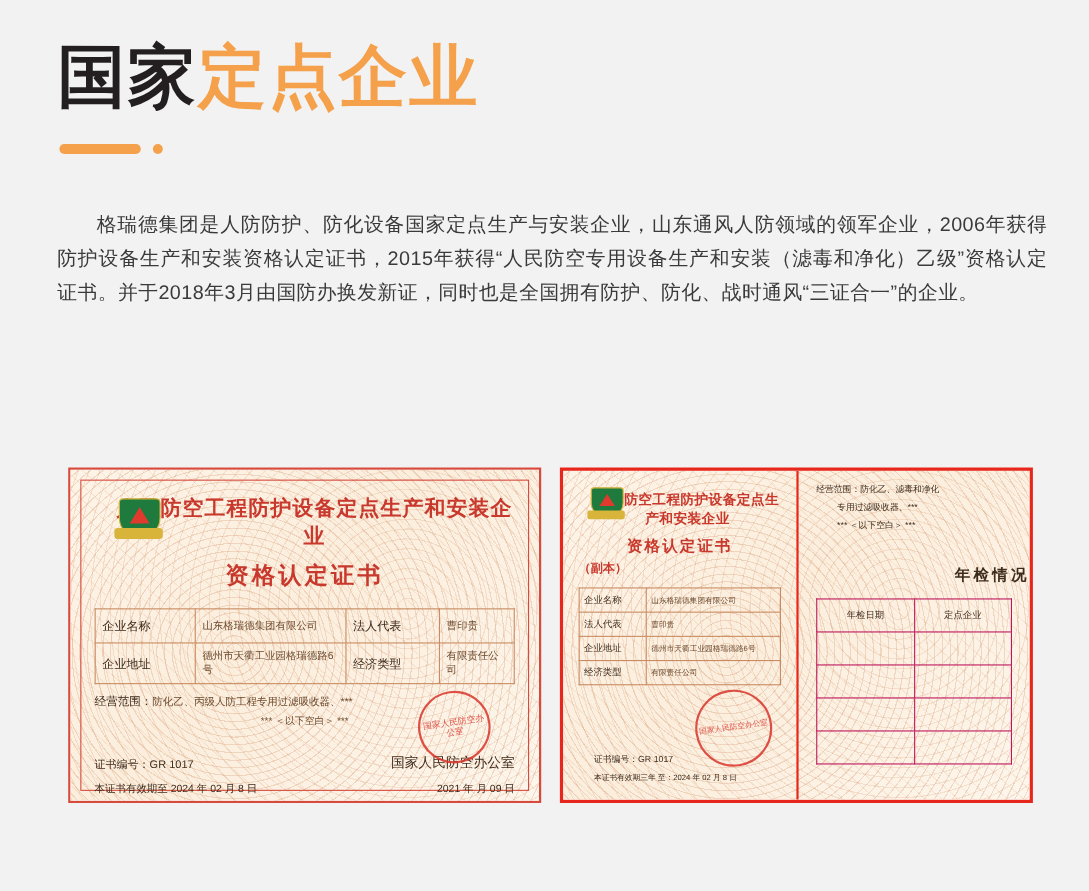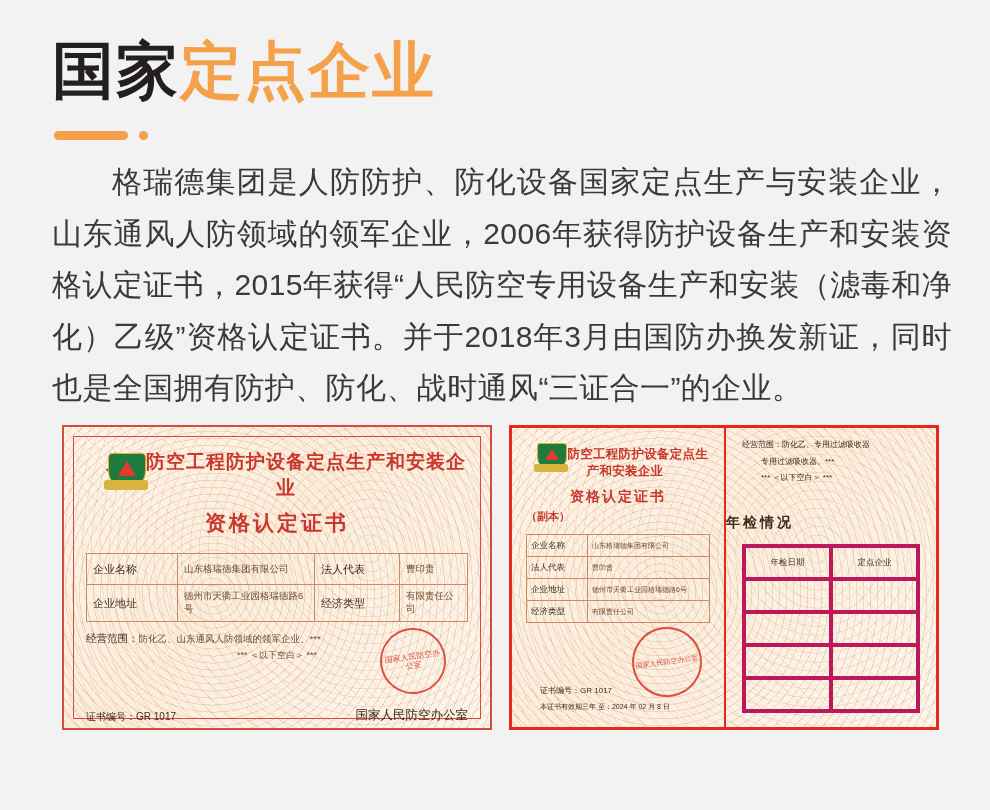--- a/index.html
+++ b/index.html
@@ -45,24 +45,24 @@
   }
   .deco .dot{
     width:9px;height:9px;
     background:#f5a14b;
     border-radius:50%;
     display:block;
     margin-left:11px;
   }
   
   .para{
-    margin-top:14px;
+    margin-top:47px;
     margin-left:2px;
     width:900px;
-    font-size:30px;
+    font-size:18px;
     line-height:1.72;
     color:#3a3a3a;
     text-align:justify;
     text-indent:2em;
     letter-spacing:0.4px;
   }
   
   .certs{
     position:absolute;
     left:62px;
@@ -224,30 +224,30 @@
   .c2-table td.val{font-size:7px;}
   .c2-footer{position:absolute;left:14px;right:14px;bottom:3px;font-size:8px;color:#3d2b1c;}
   .c2-footer .valid{margin-top:6px;font-size:7px;}
   .stamp2{right:8px;bottom:18px;width:66px;height:66px;font-size:7px;}
   .c2r-scope{
     position:absolute;left:16px;right:12px;top:10px;
     font-size:8px;color:#3d2b1c;line-height:1.7;
   }
   .c2r-scope .blank{display:block;margin-top:3px;margin-left:19px;}
   .c2r-title{
-    text-align:left;font-size:14px;font-weight:bold;color:#3d2b1c;
+    text-align:right;font-size:14px;font-weight:bold;color:#3d2b1c;
     position:absolute;left:0;right:0;top:86px;letter-spacing:3px;
   }
   .c2r-table{
     position:absolute;left:16px;right:16px;top:116px;
     border-collapse:collapse;width:calc(100% - 32px);
     font-size:8.5px;color:#3d2b1c;
   }
   .c2r-table td,.c2r-table th{
-    border:4px solid #be185d;height:27px;text-align:center;font-weight:normal;
+    border:1px solid #be185d;height:27px;text-align:center;font-weight:normal;
   }
 </style>
 </head>
 <body>
 
 <div class="page">
 
   <div class="title-wrap">
     <span class="title">
       <span class="dark">国家</span><span class="accent">定点企业</span>
@@ -287,29 +287,33 @@
           <tr>
             <td class="lbl">企业地址</td>
             <td class="val">德州市天衢工业园格瑞德路6号</td>
             <td class="lbl2">经济类型</td>
             <td class="val">有限责任公司</td>
           </tr>
         </tbody>
           </table>
 
         <div class="c1-scope">
-          <span>经营范围：</span><span class="v">防化乙、山东通风人防领域的领军企业、***</span>
+          <span>经营范围：</span><span class="v">防化乙、丙级人防工程专用过滤吸收器、***</span>
           <span class="blank">*** ＜以下空白＞ ***</span>
         </div>
       </div>
 
       <div class="c1-footer">
         <div class="row">
           <span class="no"><span>证书编号：GR</span> <span>1017</span></span>
           <span class="org">国家人民防空办公室</span>
+        </div>
+        <div class="row">
+          <span class="valid">本证书有效期至 2024 年 02 月 8 日</span>
+          <span class="date">2021 年    月 09 日</span>
         </div>
       </div>
 
       <div class="stamp stamp1">国家人民防空办公室</div>
     </div>
 
     <div class="cert cert2">
       <div class="guilloche"></div>
 
       <div class="c2-left">
@@ -347,21 +351,21 @@
             <span><span>证书编号：GR</span> <span>1017</span></span>
             <div class="valid">本证书有效期三年    至：2024 年 02 月 8 日</div>
           </div>
 
           <div class="stamp stamp2">国家人民防空办公室</div>
         </div>
       </div>
 
       <div class="c2-right">
         <div class="c2r-scope">
-          <span>经营范围：</span><span>防化乙、专用过滤吸收器</span>
+          <span>经营范围：</span><span>防化乙、滤毒和净化</span>
           <span class="blank">专用过滤吸收器、***</span>
           <span class="blank">*** ＜以下空白＞ ***</span>
         </div>
 
         <div class="c2r-title">年检情况</div>
 
         <table class="c2r-table">
           <tbody>
               <tr>
             <th>年检日期</th>

